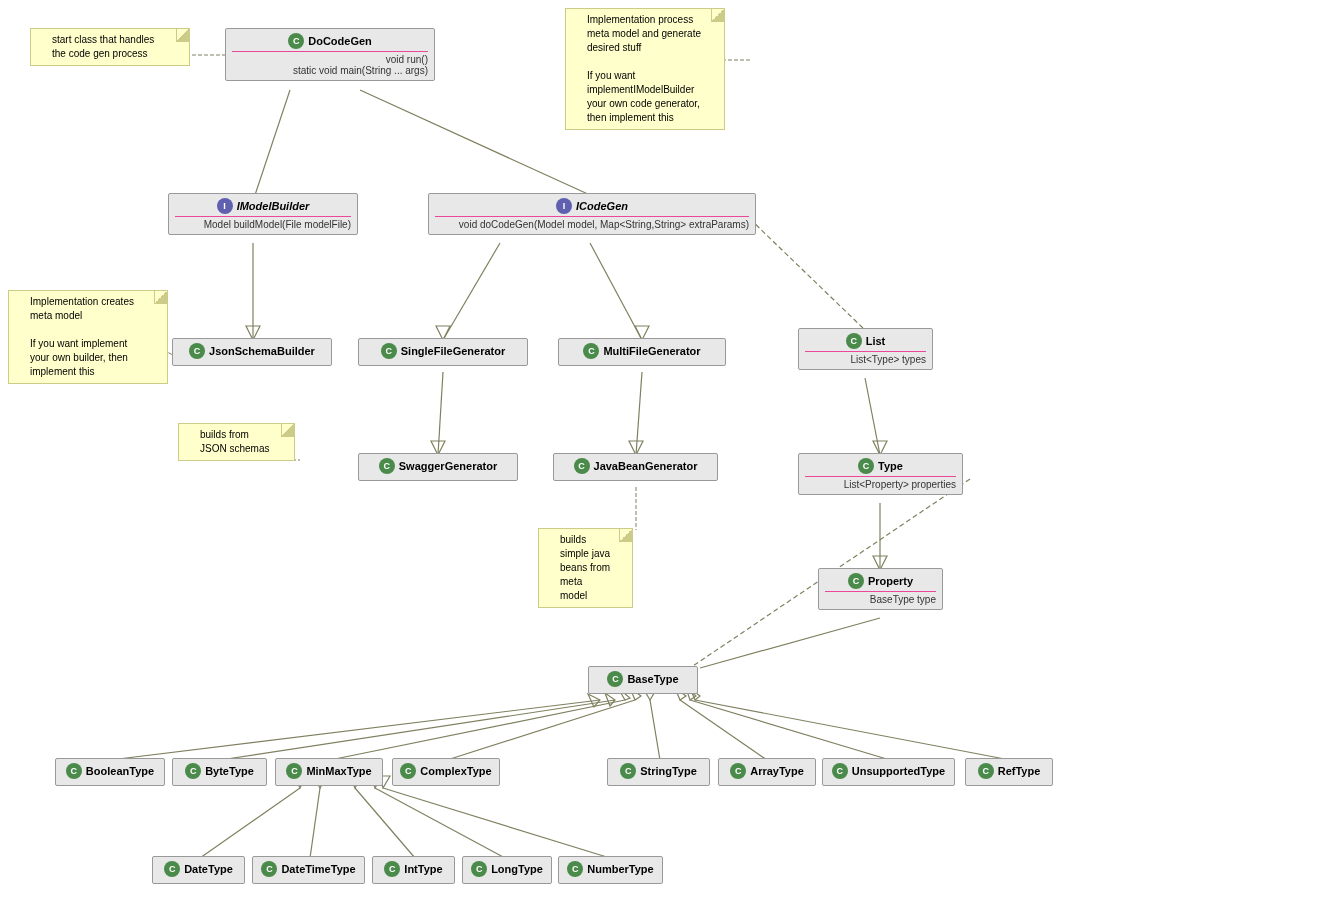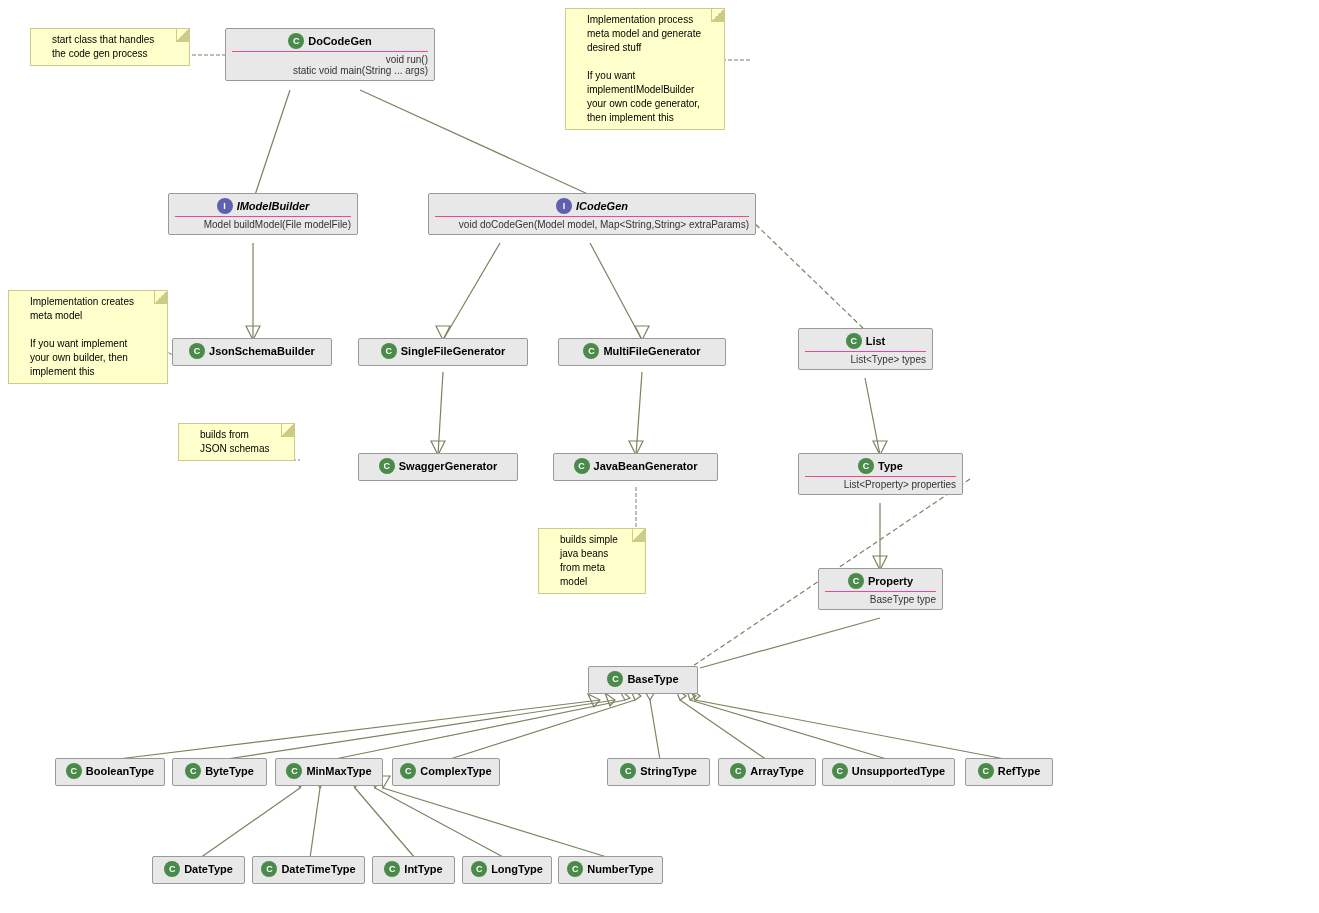--- a/index.html
+++ b/index.html
@@ -263,21 +263,21 @@
   <div class="uml-class" style="left:798px; top:453px; width:165px;">
     <div class="class-header">
       <span class="class-icon icon-c">C</span>
       <span>Type</span>
     </div>
     <div class="class-body">
       <div>List&lt;Property&gt; properties</div>
     </div>
   </div>
 
-  <div class="note-box" style="left:538px; top:528px; width:108px;">
+  <div class="note-box" style="left:538px; top:528px; width:95px;">
     <span>builds simple java beans from meta model</span>
   </div>
 
   <div class="uml-class" style="left:818px; top:568px; width:125px;">
     <div class="class-header">
       <span class="class-icon icon-c">C</span>
       <span>Property</span>
     </div>
     <div class="class-body">
       <div>BaseType type</div>

